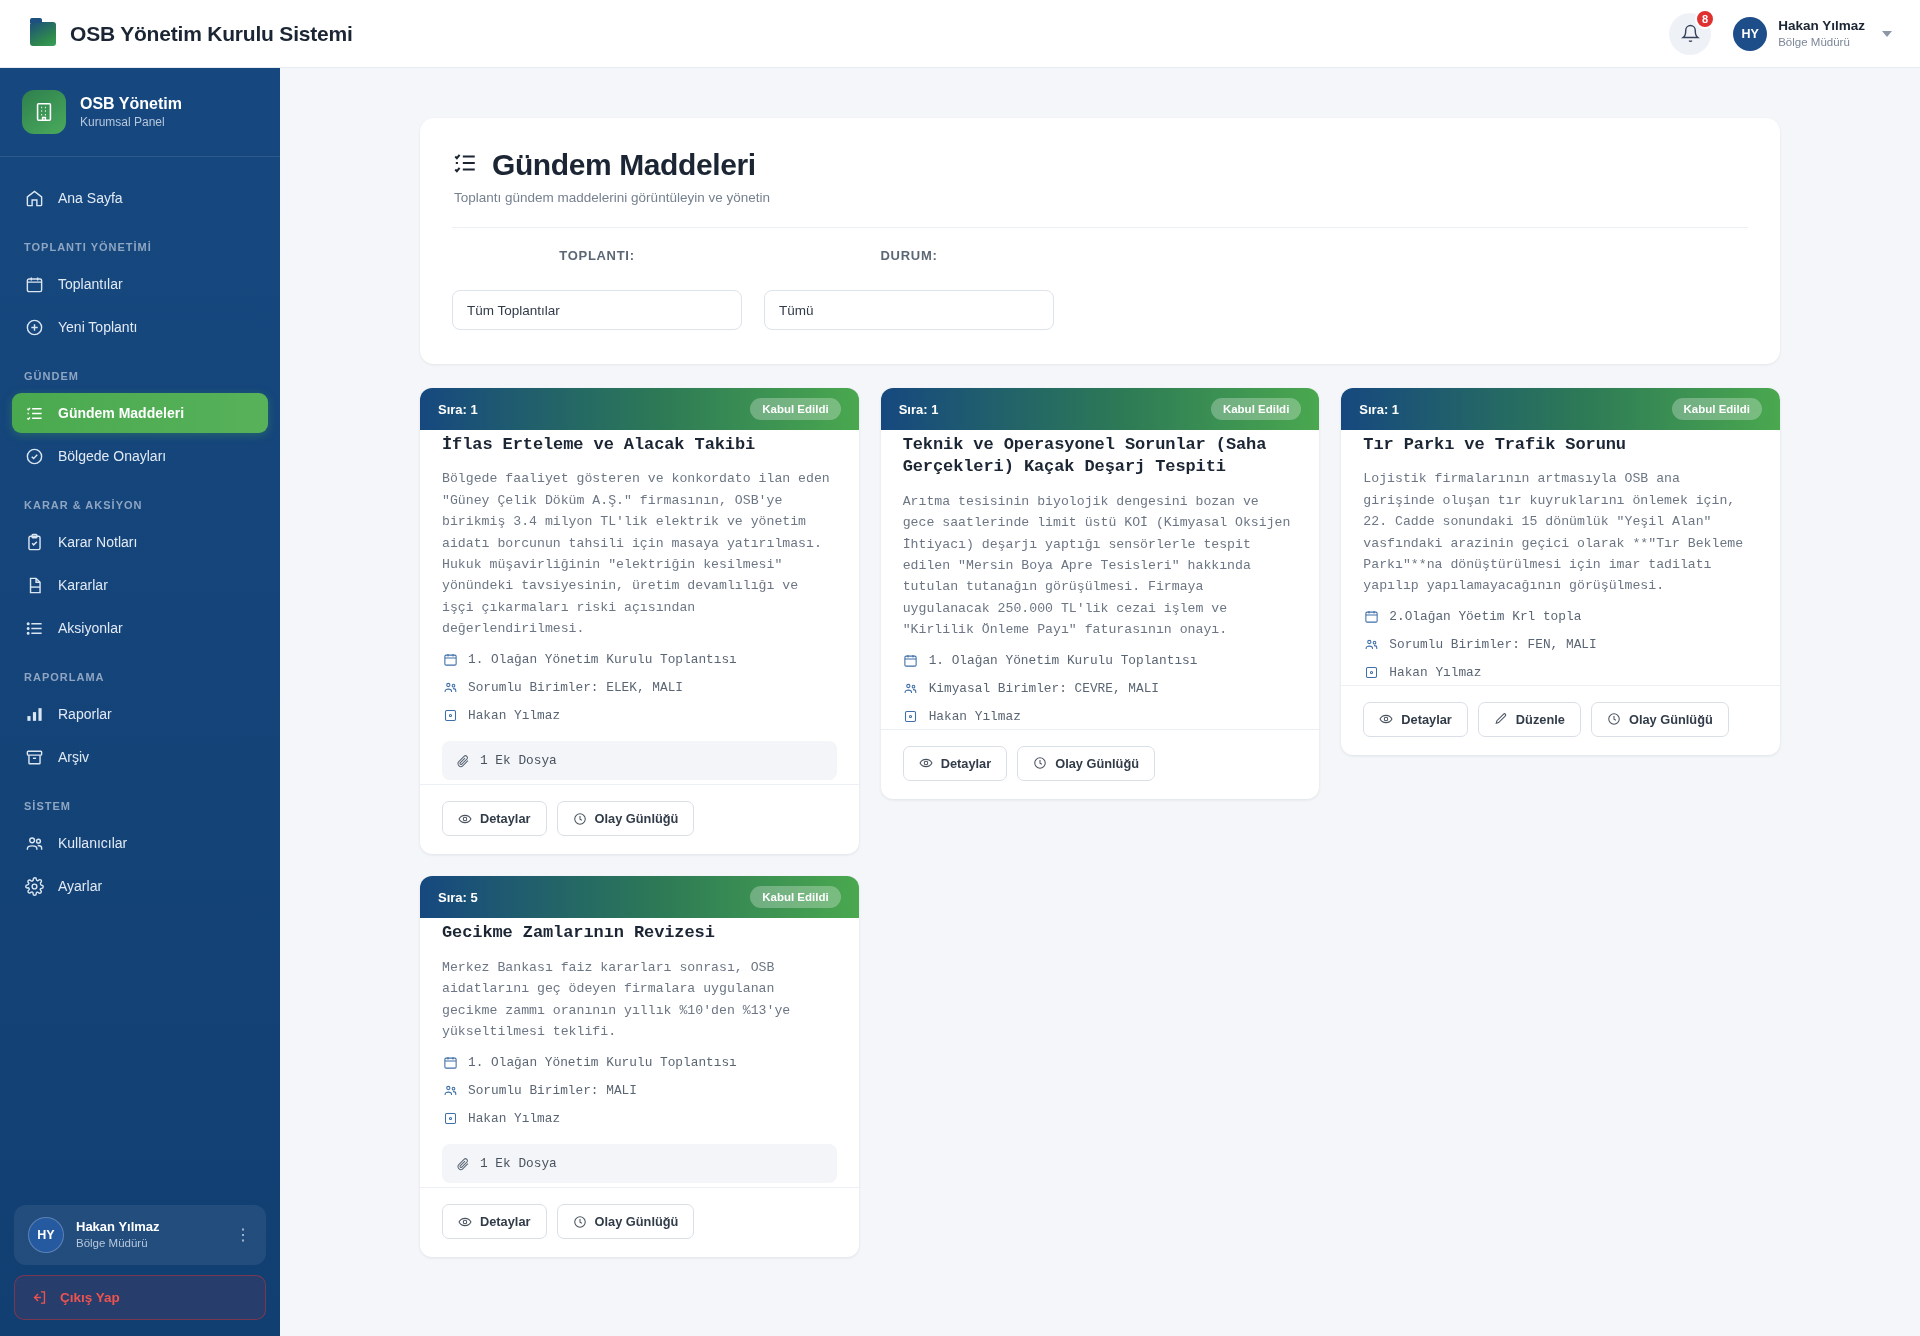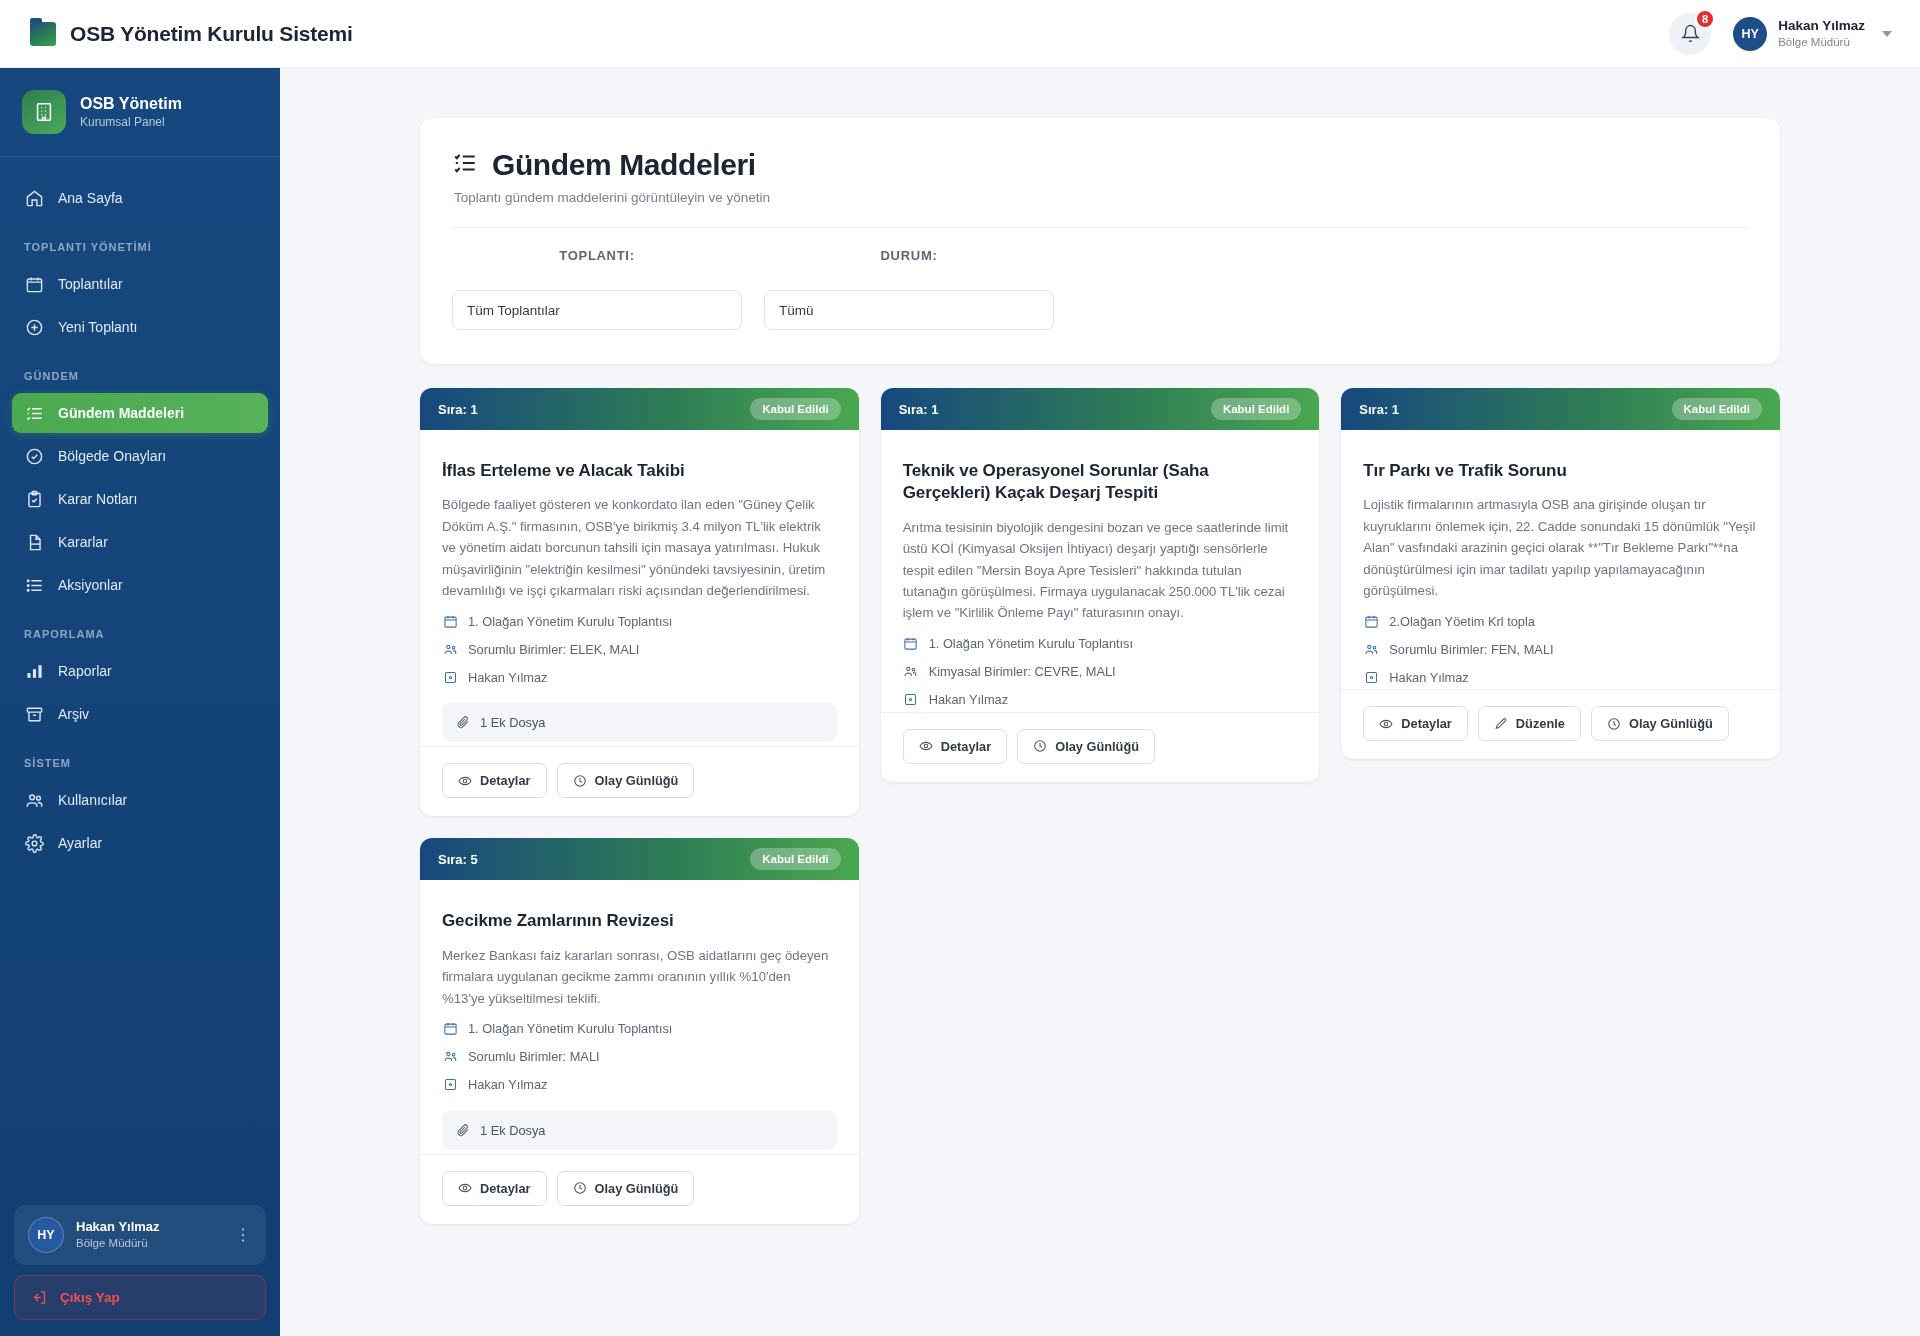--- a/index.html
+++ b/index.html
@@ -154,31 +154,31 @@
   .acard-head {
     height: 42px; padding: 0 18px; display:flex; align-items:center;
     background: linear-gradient(90deg, #16487f 0%, #2d7a56 55%, #4aa84f 100%);
     color:#fff;
   }
   .acard-order { font-size: 13px; font-weight: 700; }
   .acard-badge {
     margin-left:auto; background: rgba(255,255,255,0.28); color:#fff;
     font-size: 11.5px; font-weight:700; padding: 5px 12px; border-radius: 12px;
   }
-  .acard-body { padding: 30px 22px 4px 22px; flex:1; }
+  .acard-body { padding: 4px 22px 4px 22px; flex:1;font-family:Liberation Mono, monospace; }
   .acard-title { font-size: 17px; font-weight: 700; color:#1b2533; line-height:1.32; letter-spacing:-0.1px; }
   .acard-desc { font-size: 13.2px; color:#6c7684; line-height: 1.62; margin-top: 12px; }
   .meta-row { display:flex; align-items:center; gap: 10px; margin-top: 12px; }
   .meta-row:first-of-type { margin-top: 20px; }
   .meta-ico { width:16px;height:16px;flex:0 0 16px;display:flex;align-items:center;justify-content:center; }
   .meta-ico svg { width: 15px; height: 15px; stroke:#3f6fa8; fill:none; stroke-width:1.7; }
   .meta-txt { font-size: 12.8px; color:#5b6674; }
   .attach {
     margin: 18px 0 0 0; background:#f3f5f8; border-radius: 8px;
-    padding: 12px 14px; display:flex; align-items:flex-start; gap: 10px;
+    padding: 12px 14px; display:flex; align-items:flex-end; gap: 10px;
     font-size: 12.8px; color:#49535f;
   }
   .attach svg { width:14px;height:14px;stroke:#5b6674;fill:none;stroke-width:1.8; }
   .acard-foot {
     border-top: 1px solid #eceff3; padding: 16px 22px 18px 22px;
     display:flex; gap: 10px; flex-wrap: wrap;
   }
   .btn {
     display:flex; align-items:center; gap: 8px;
     border: 1px solid #d9dfe6; background:#fff; border-radius: 7px;
@@ -271,20 +271,21 @@
       </div>
       <div class="sb-item">
         <span class="sb-ico">
           <svg viewBox="0 0 24 24">
             <circle cx="12" cy="12" r="9"></circle>
             <path d="M8.5 12.2l2.4 2.4 4.6-4.8"></path>
           </svg>
         </span>
         <span>Bölgede Onayları</span>
       </div>
+      <div class="sb-section">KARAR &amp; AKSİYON</div>
       <div class="sb-item">
         <span class="sb-ico">
           <svg viewBox="0 0 24 24">
             <rect x="5" y="4" width="14" height="17" rx="2"></rect>
             <rect x="9" y="2" width="6" height="4" rx="1"></rect>
             <path d="M9 13l2 2 4-4"></path>
           </svg>
         </span>
         <span>Karar Notları</span>
       </div>

